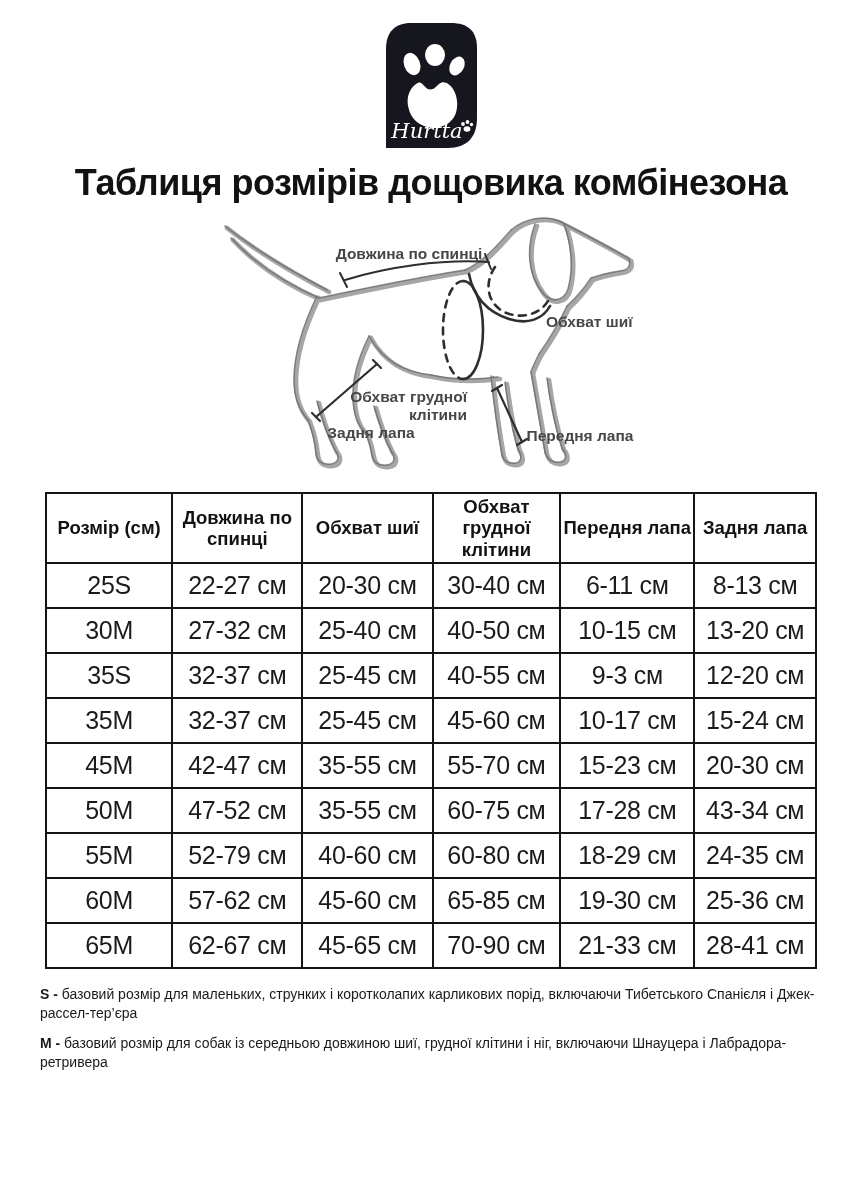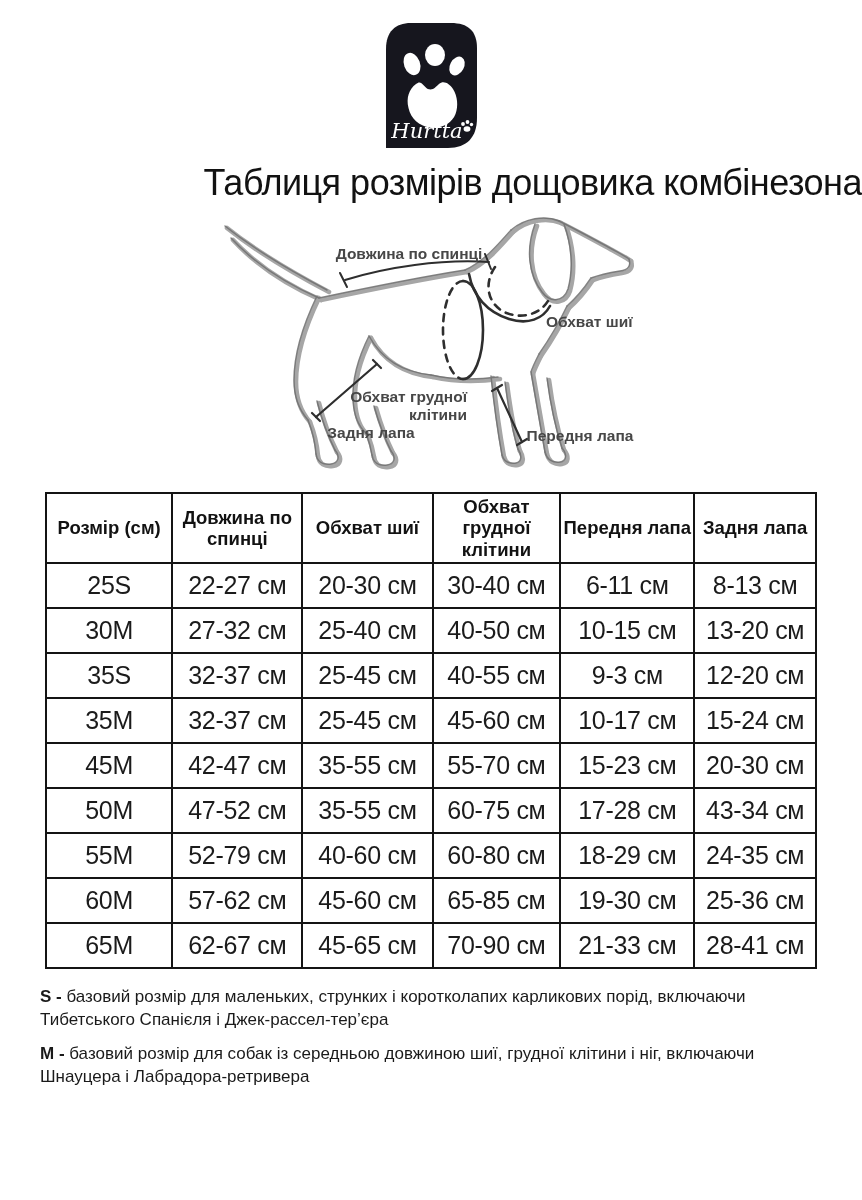--- a/index.html
+++ b/index.html
@@ -10,24 +10,24 @@
     overflow:hidden;
   }
   .page{width:862px;height:1200px;position:relative;}
 
   
   .logo{display:block;margin:22px auto 0;width:93px;height:127px;}
 
   
   h1.title{
     margin:12px 0 0 0;
-    text-align:right;
+    text-align:center;
     font-size:36px;
     line-height:1.2;
-    font-weight:normal;
+    font-weight:bold;
     color:#121212;
     letter-spacing:-0.5px;
   }
 
   
   .diagram{display:block;margin:2px auto 0;width:460px;height:280px;}
   .diagram text{
     font-family:"Liberation Sans","DejaVu Sans",sans-serif;
     font-weight:bold;
     font-size:15.5px;
@@ -59,21 +59,21 @@
     font-weight:normal;
     height:39px;
     letter-spacing:-0.3px;
     color:#1b1b1b;
   }
 
   
   .notes{width:782px;margin:16px auto 0;}
   .notes p{
     margin:0 0 11px 0;
-    font-size:17px;
+    font-size:14px;
     line-height:1.36;
     color:#1a1a1a;
   }
   .notes b{font-weight:bold;}
 </style>
 </head>
 <body>
 
 <div class="page">
 

